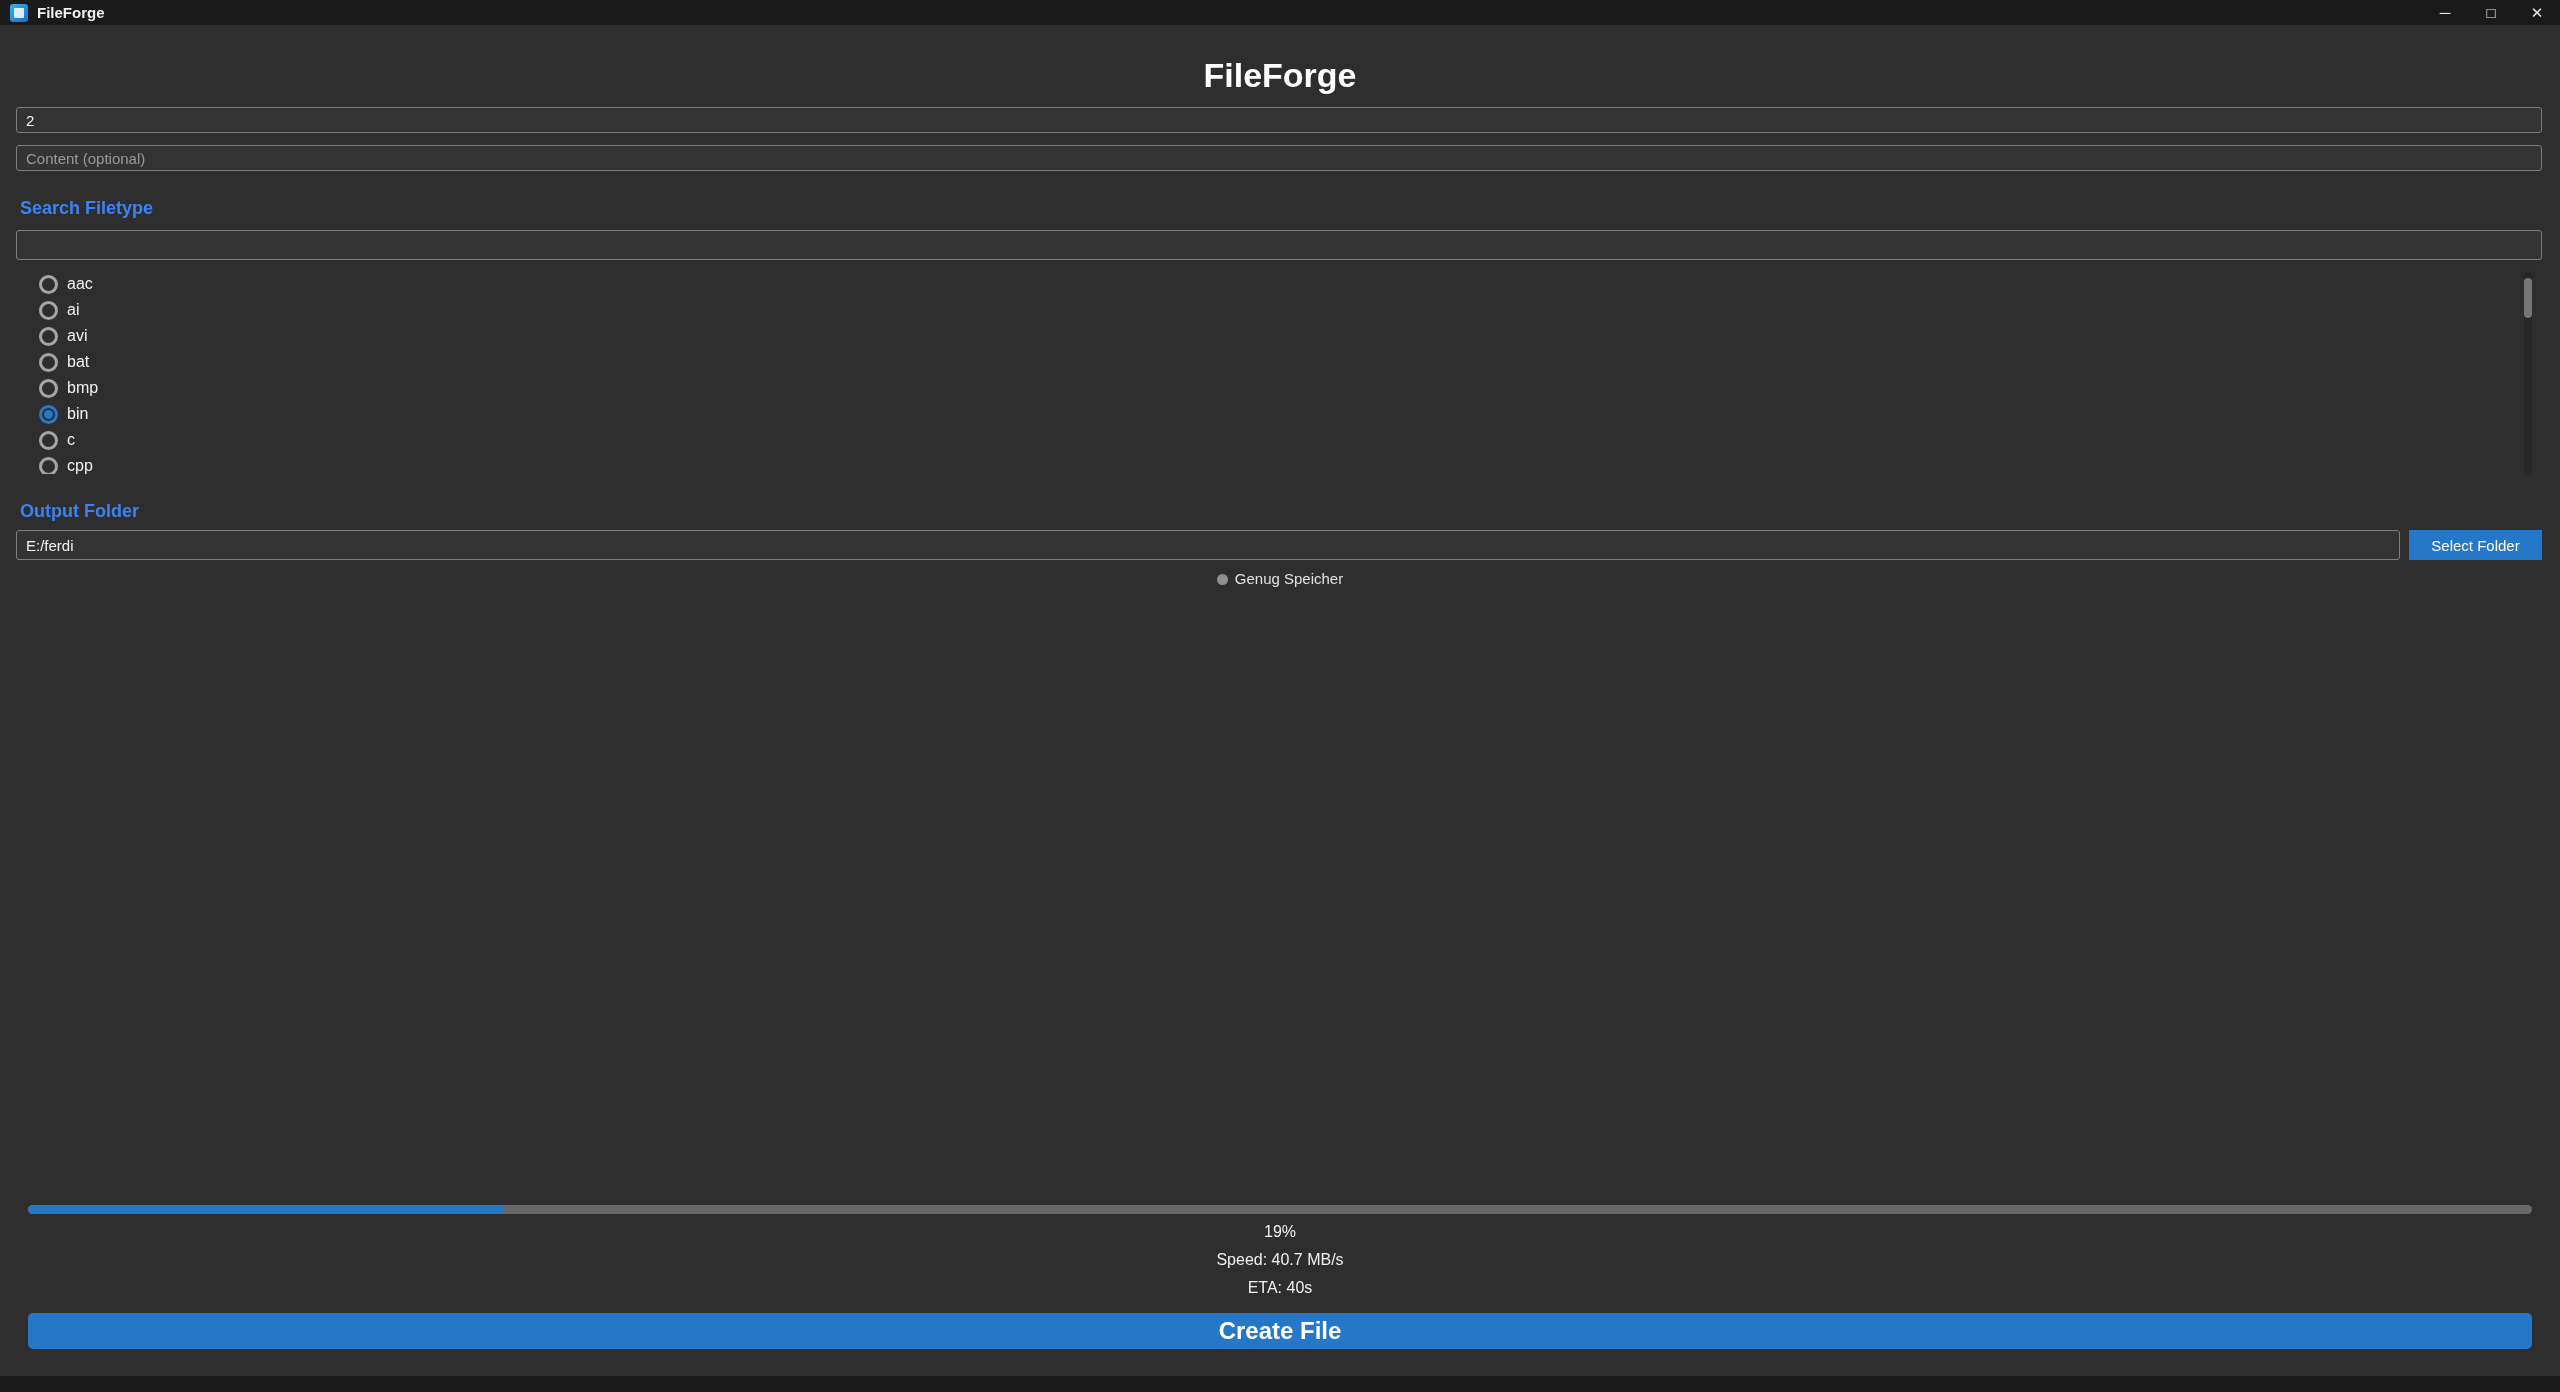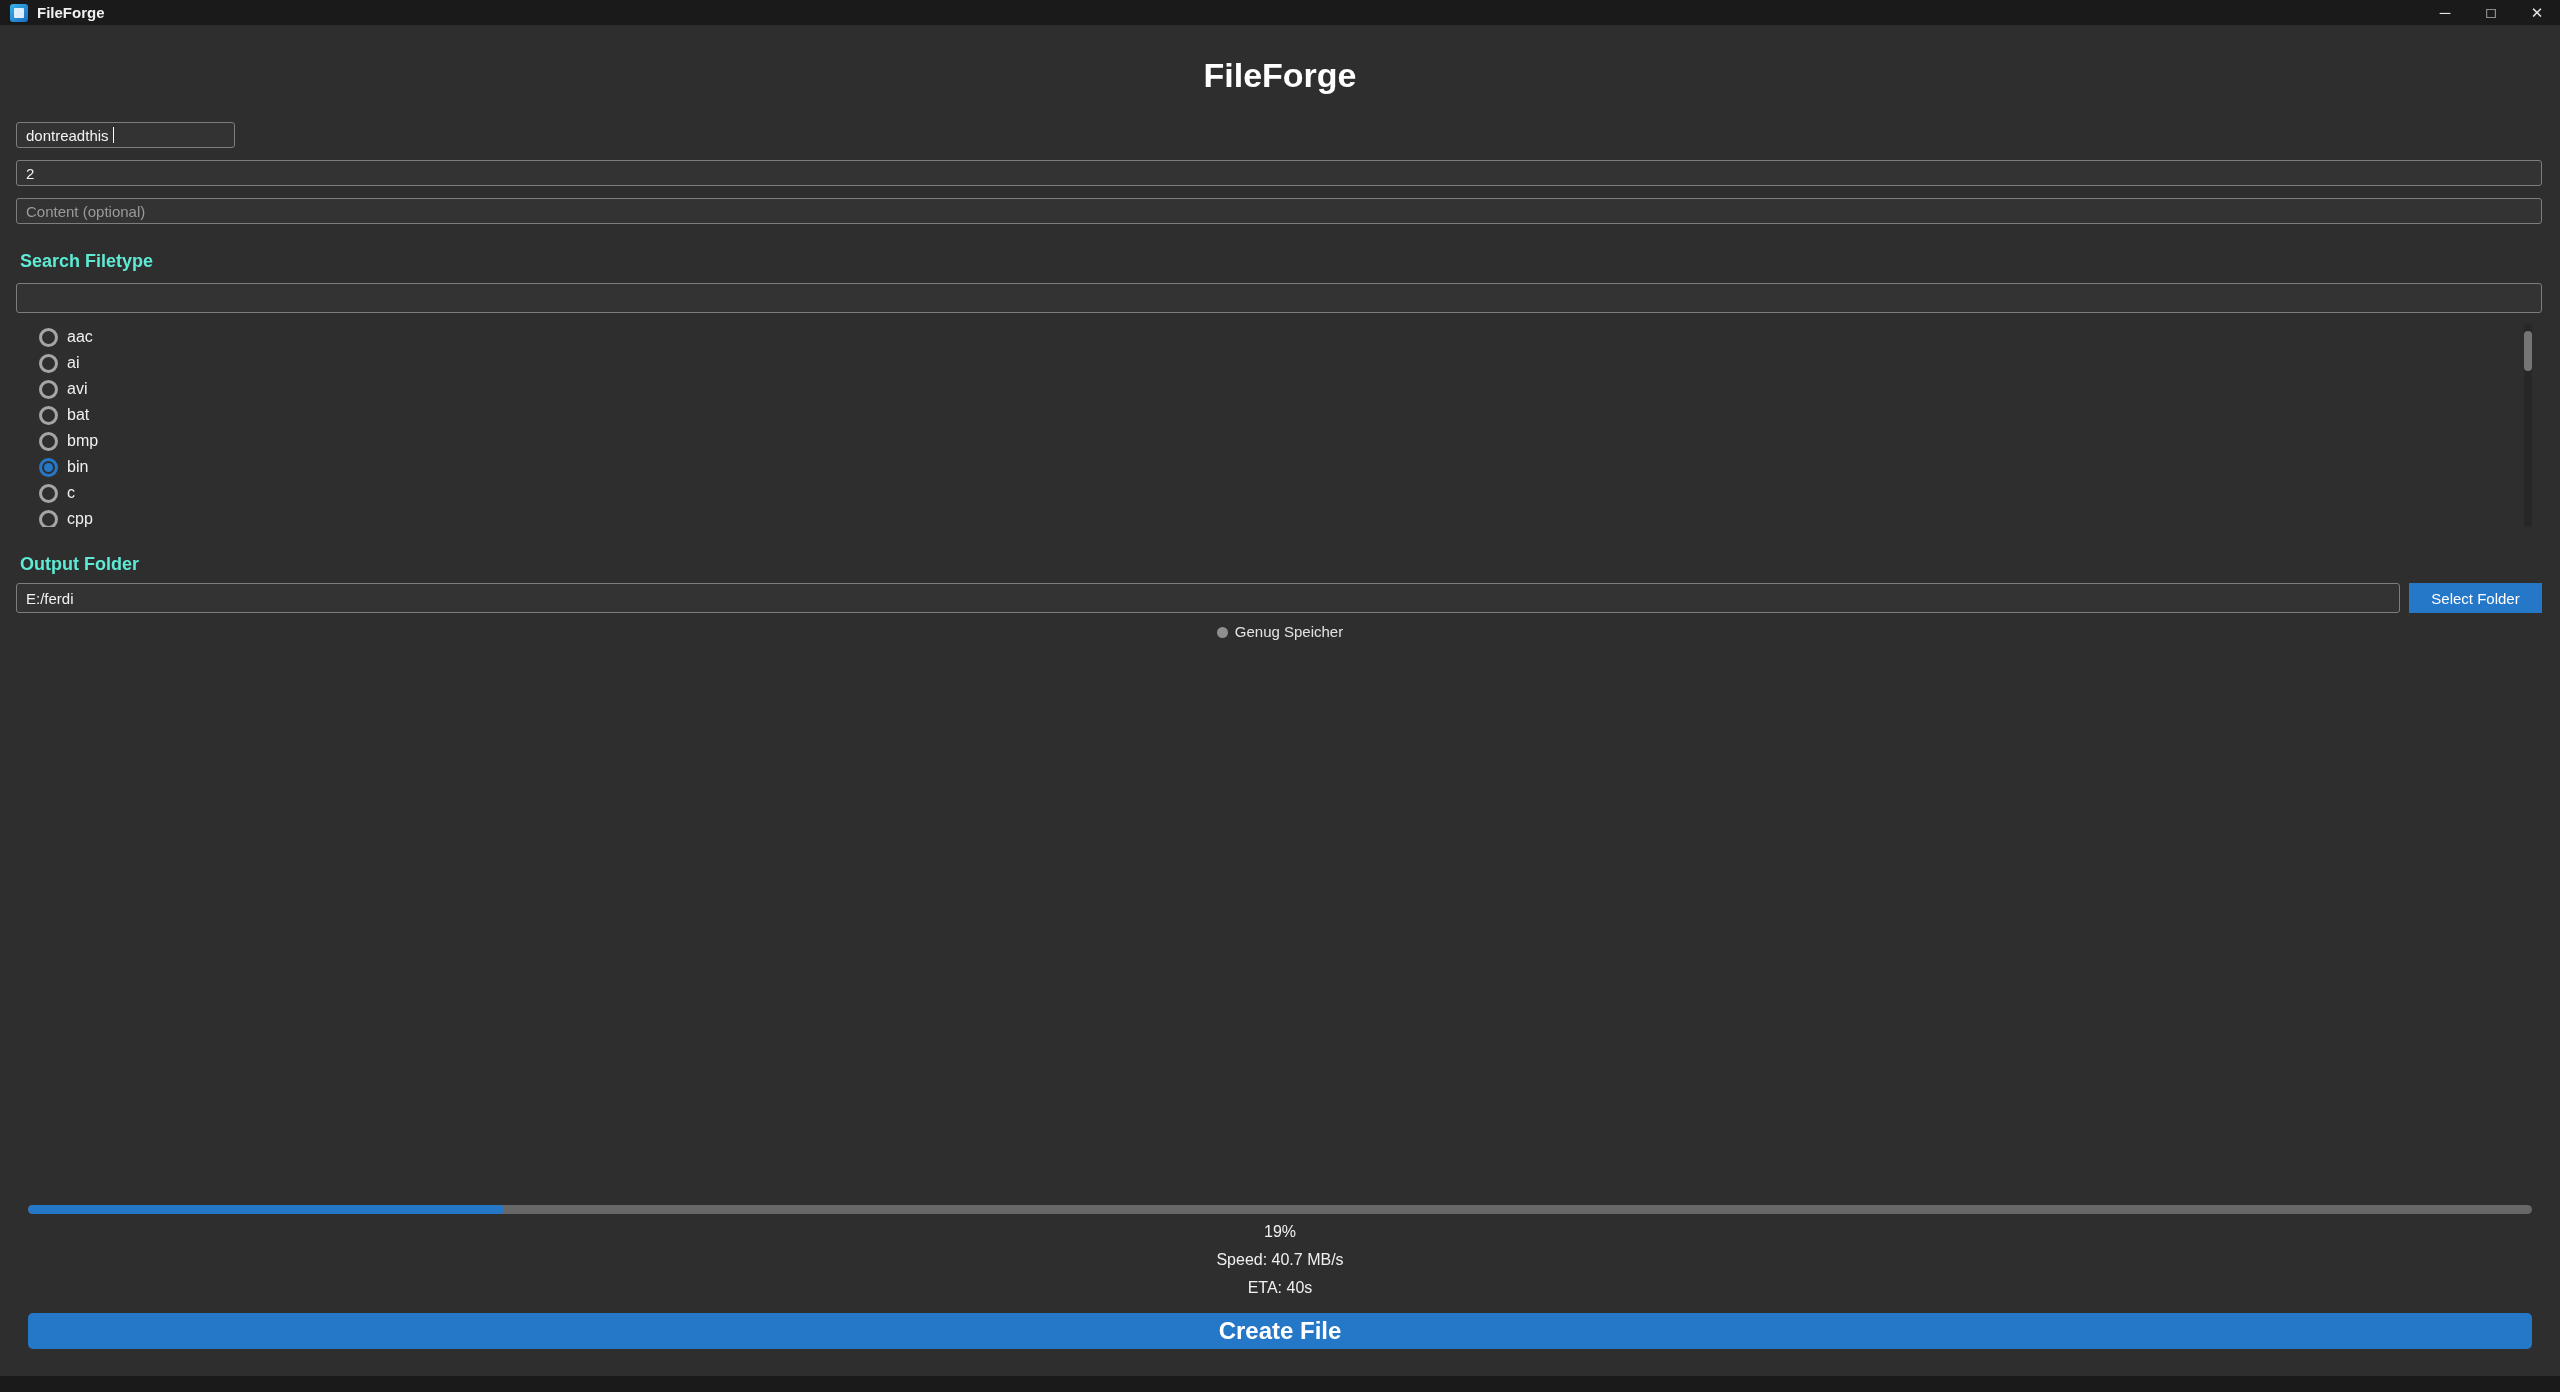--- a/index.html
+++ b/index.html
@@ -66,21 +66,21 @@
   .text-input::placeholder { color: #9a9a9a; }
   #filename-wrap { position: relative; margin: 27px 0 0 0; }
   #filename-wrap .text-input { margin-top: 0; }
   .fake-caret {
     position: absolute; left: 113px; top: 5px;
     width: 1px; height: 16px; background: #ffffff;
   }
 
   .section-label {
     margin: 27px 0 0 20px;
-    color: #5eead4; font-size: 18px; font-weight: bold;
+    color: #3b82f6; font-size: 18px; font-weight: bold;
     line-height: 20px;
   }
   .search-input { height: 30px; }
 
   
   .ft-list {
     margin: 11px 18px 0 16px;
     height: 203px;
     overflow: hidden;
     position: relative;
@@ -178,24 +178,20 @@
     <div class="win-btn">─</div>
     <div class="win-btn">□</div>
     <div class="win-btn">✕</div>
   </div>
 </div>
 
 <div class="content">
 
   <h1 class="page-title">FileForge</h1>
 
-  <div id="filename-wrap">
-    <input class="text-input" type="text" autofocus="" value="dontreadthis" style="">
-    <div class="fake-caret"></div>
-  </div>
 
   <input class="text-input" type="text" value="2" style="">
 
   <input class="text-input" type="text" placeholder="Content (optional)" style="">
 
   <div class="section-label">Search Filetype</div>
 
   <input class="text-input search-input" type="text" value="" style="">
 
   <div class="ft-list">

